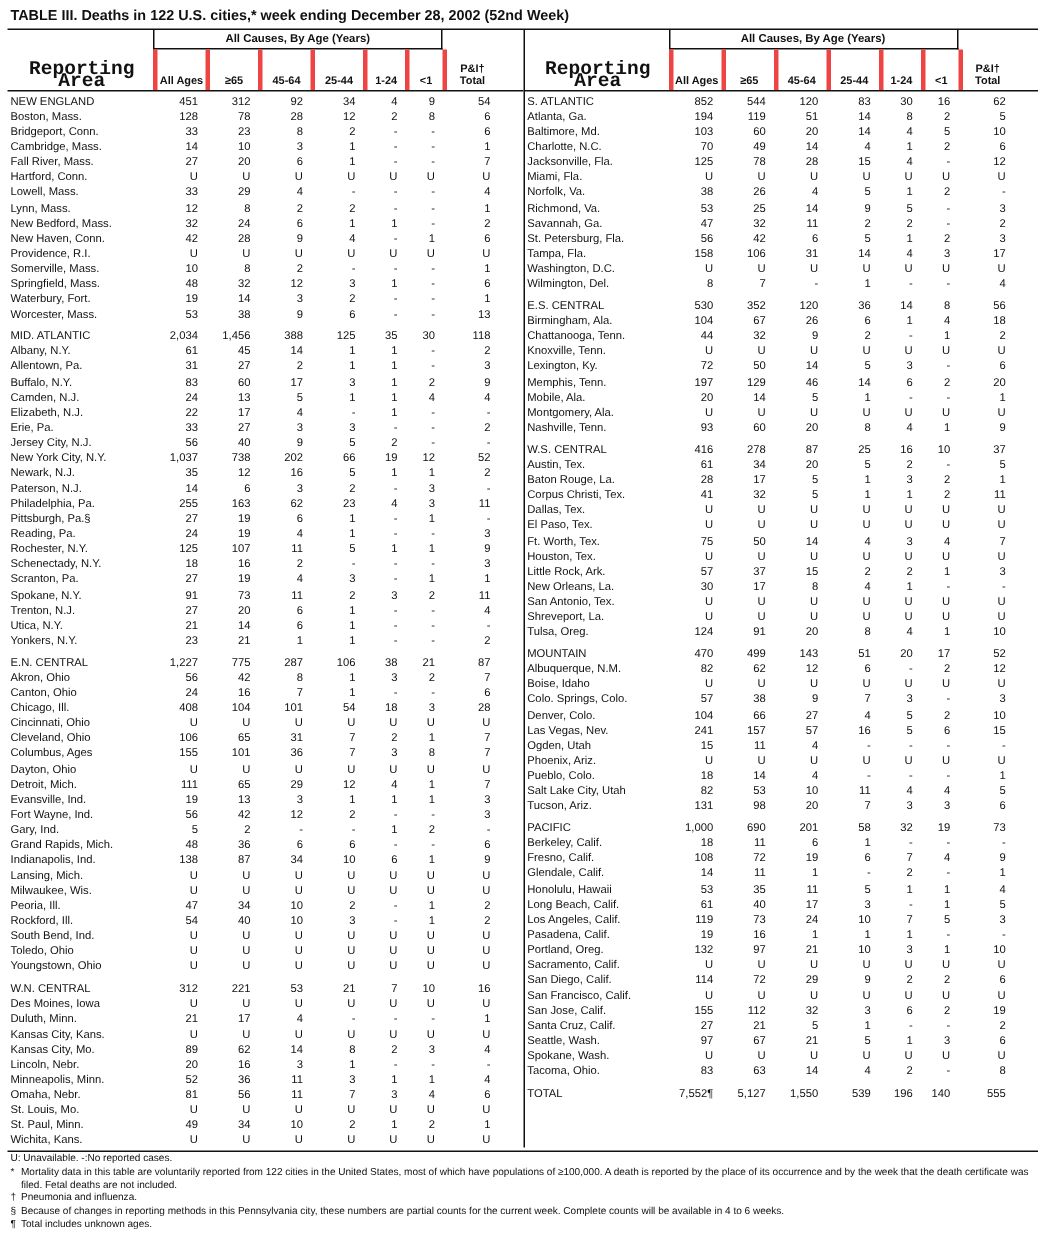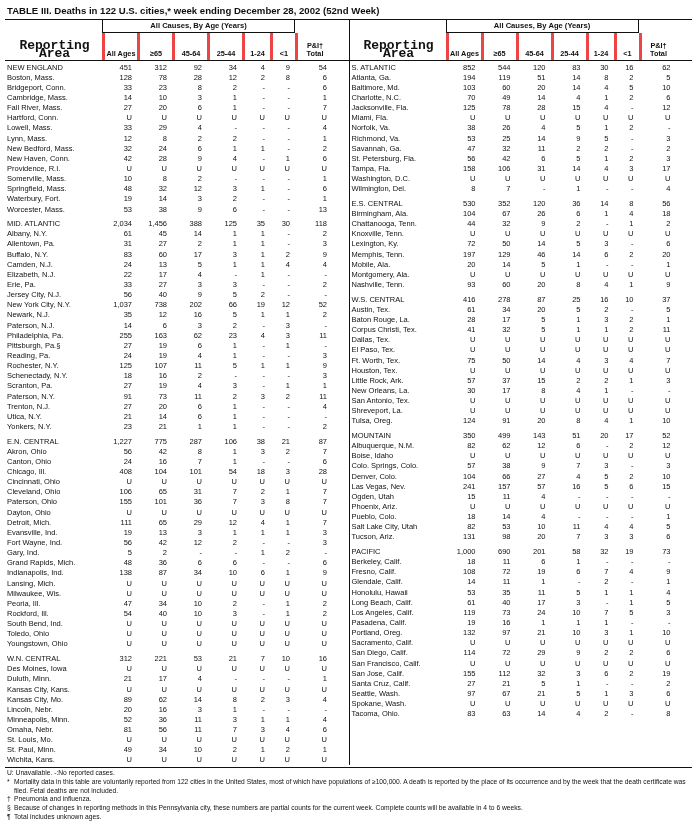--- a/index.html
+++ b/index.html
@@ -366,21 +366,21 @@
             <div class="cell-area">Scranton, Pa.</div>
             <div class="cell-num">27</div>
             <div class="cell-num">19</div>
             <div class="cell-num">4</div>
             <div class="cell-num">3</div>
             <div class="cell-num">-</div>
             <div class="cell-num">1</div>
             <div class="cell-num">1</div>
           </div>
           <div class="row">
-            <div class="cell-area">Paterson, N.Y.</div>
+            <div class="cell-area">Spokane, N.Y.</div>
             <div class="cell-num">91</div>
             <div class="cell-num">73</div>
             <div class="cell-num">11</div>
             <div class="cell-num">2</div>
             <div class="cell-num">3</div>
             <div class="cell-num">2</div>
             <div class="cell-num">11</div>
           </div>
           <div class="row">
             <div class="cell-area">Trenton, N.J.</div>
@@ -466,21 +466,21 @@
             <div class="cell-area">Cleveland, Ohio</div>
             <div class="cell-num">106</div>
             <div class="cell-num">65</div>
             <div class="cell-num">31</div>
             <div class="cell-num">7</div>
             <div class="cell-num">2</div>
             <div class="cell-num">1</div>
             <div class="cell-num">7</div>
           </div>
           <div class="row">
-            <div class="cell-area">Paterson, Ohio</div>
+            <div class="cell-area">Columbus, Ages</div>
             <div class="cell-num">155</div>
             <div class="cell-num">101</div>
             <div class="cell-num">36</div>
             <div class="cell-num">7</div>
             <div class="cell-num">3</div>
             <div class="cell-num">8</div>
             <div class="cell-num">7</div>
           </div>
           <div class="row">
             <div class="cell-area">Dayton, Ohio</div>
@@ -1096,21 +1096,21 @@
             <div class="cell-num">124</div>
             <div class="cell-num">91</div>
             <div class="cell-num">20</div>
             <div class="cell-num">8</div>
             <div class="cell-num">4</div>
             <div class="cell-num">1</div>
             <div class="cell-num">10</div>
           </div>
           <div class="row gap">
             <div class="cell-area">MOUNTAIN</div>
-            <div class="cell-num">350</div>
+            <div class="cell-num">470</div>
             <div class="cell-num">499</div>
             <div class="cell-num">143</div>
             <div class="cell-num">51</div>
             <div class="cell-num">20</div>
             <div class="cell-num">17</div>
             <div class="cell-num">52</div>
           </div>
           <div class="row">
             <div class="cell-area">Albuquerque, N.M.</div>
             <div class="cell-num">82</div>
@@ -1373,20 +1373,30 @@
           </div>
           <div class="row">
             <div class="cell-area">Tacoma, Ohio.</div>
             <div class="cell-num">83</div>
             <div class="cell-num">63</div>
             <div class="cell-num">14</div>
             <div class="cell-num">4</div>
             <div class="cell-num">2</div>
             <div class="cell-num">-</div>
             <div class="cell-num">8</div>
+          </div>
+          <div class="row gap">
+            <div class="cell-area">TOTAL</div>
+            <div class="cell-num">7,552¶</div>
+            <div class="cell-num">5,127</div>
+            <div class="cell-num">1,550</div>
+            <div class="cell-num">539</div>
+            <div class="cell-num">196</div>
+            <div class="cell-num">140</div>
+            <div class="cell-num">555</div>
           </div>
         </div>
       </div>
   </div>
   <div class="bottom-rule"></div>
   <div class="footnotes">
     <div class="legend">U: Unavailable.          -:No reported cases.</div>
     <div id="fn-list">
         <div class="fn-item">
           <span class="fn-marker">*</span>

